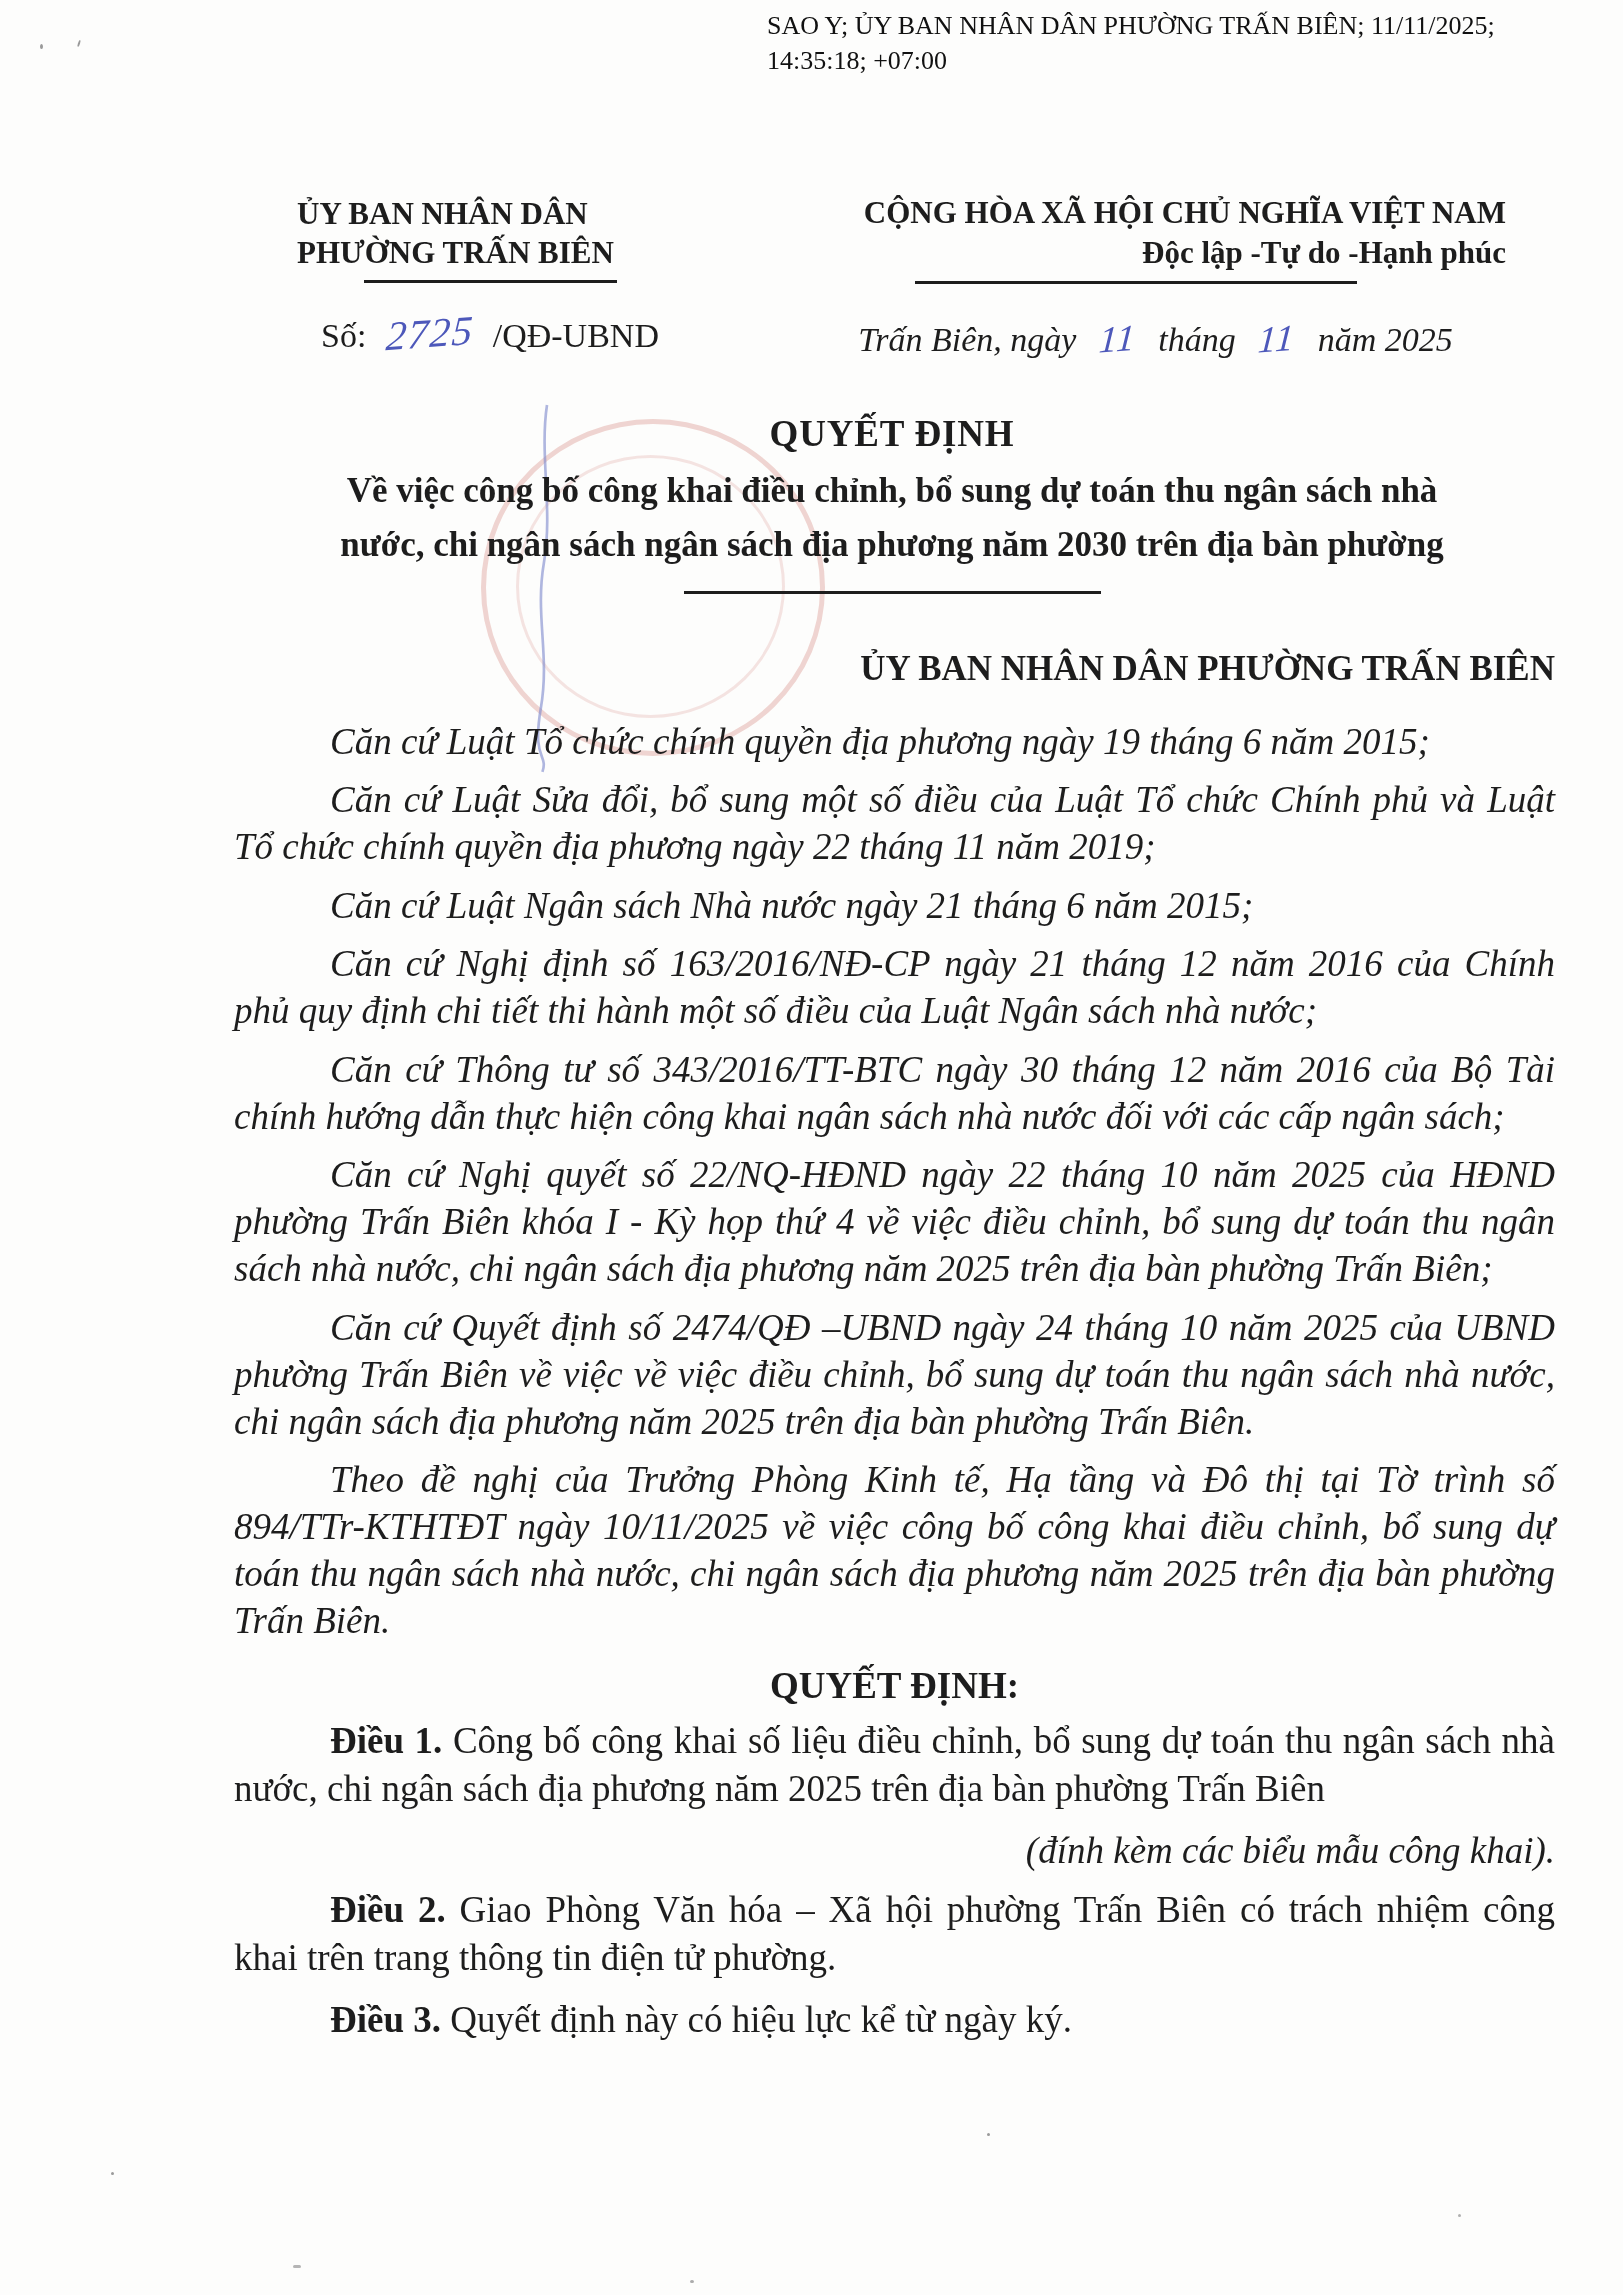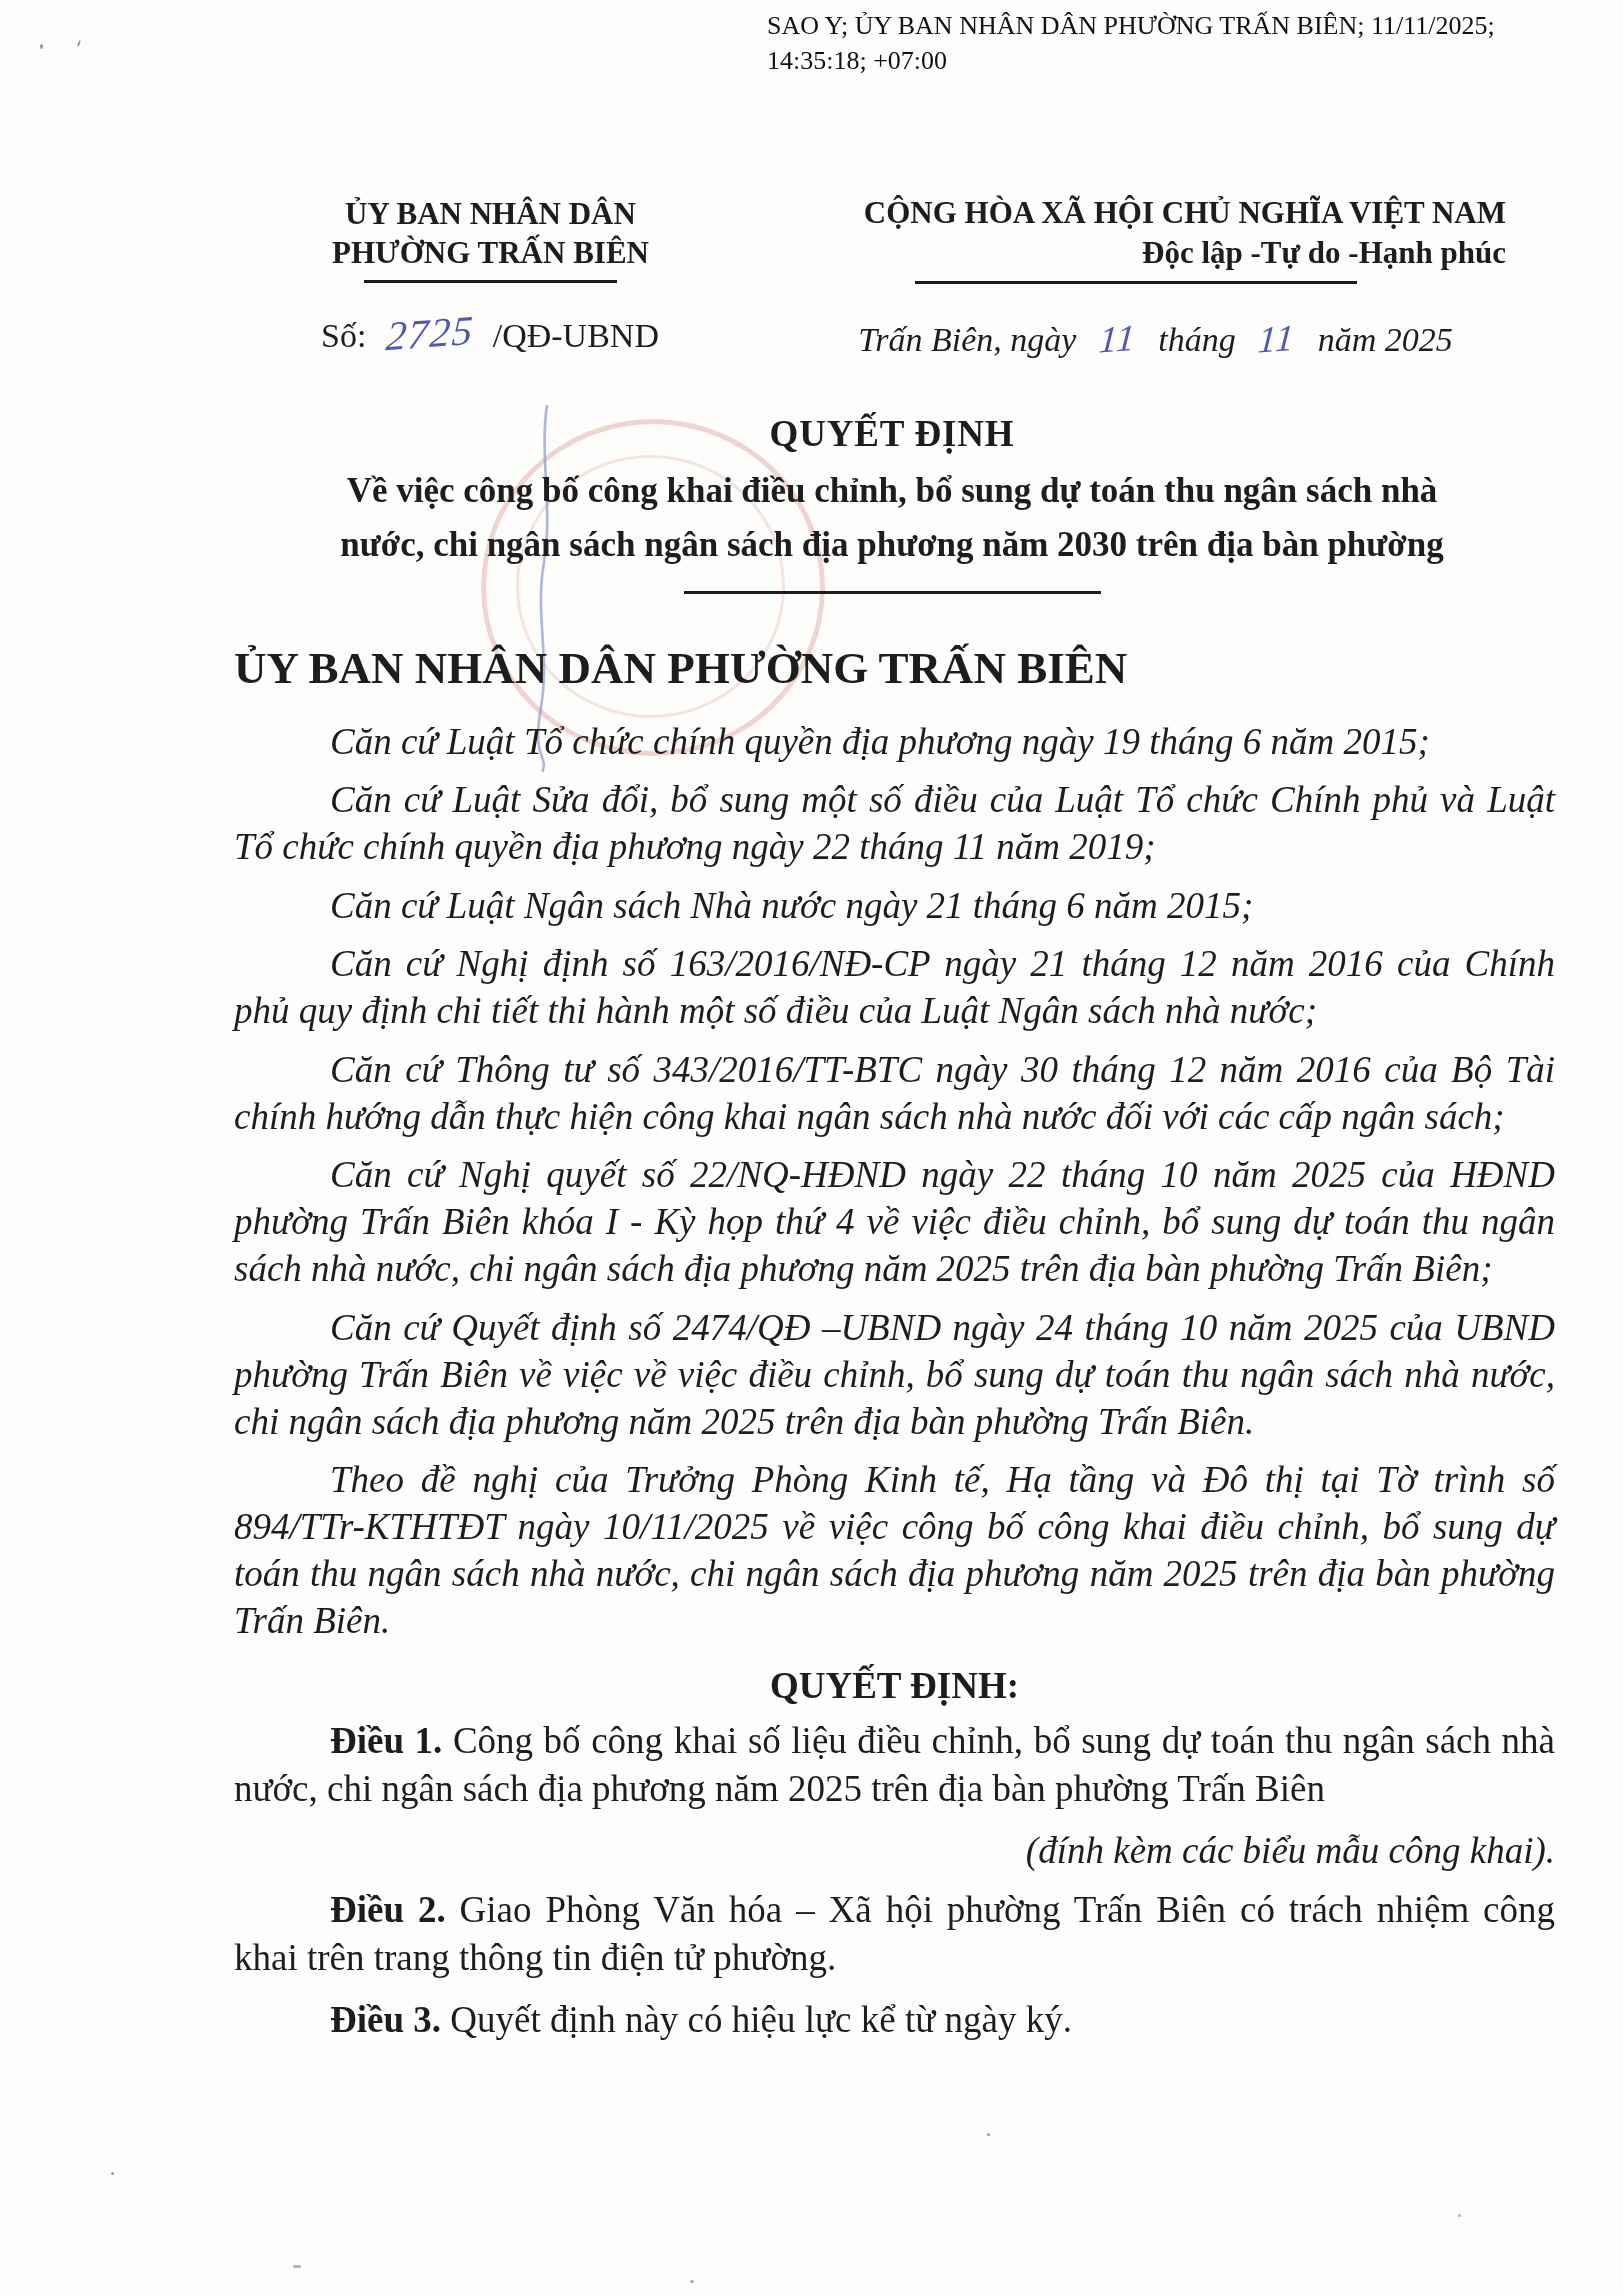--- a/index.html
+++ b/index.html
@@ -14,21 +14,21 @@
   }
   
   .sig{
     position:absolute;left:767px;top:7.7px;
     font-size:26px;line-height:35px;color:#111;
     white-space:nowrap;
   }
   
   .hdr-left{
     position:absolute;left:297px;top:194px;width:387px;
-    text-align:center;font-weight:bold;font-size:31px;line-height:39px;
+    font-weight:bold;font-size:31px;line-height:39px;
   }
   .hdr-right{
     position:absolute;left:765px;top:193px;width:741px;
     text-align:right;font-weight:bold;font-size:31px;line-height:40px;
   }
   .rule{height:3.1px;background:#1d1d1d;margin:7.7px auto 0;}
   .rule-left{width:253px;}
   .rule-right{width:442px;}
   
   .num-line{
@@ -58,21 +58,21 @@
   .title-kind{font-weight:bold;font-size:37px;letter-spacing:0.8px;}
   .subject{font-weight:bold;font-size:35px;line-height:54px;margin-top:9.2px;}
   .subject .line{display:block;}
   .title-rule{width:417px;height:3.1px;background:#1d1d1d;margin:18.4px auto 0;}
   
   .doc-body{
     position:absolute;left:234px;top:647px;width:1321px;
     font-size:37px;line-height:47px;text-align:justify;
   }
   .issuer{
-    text-align:left;font-weight:bold;font-size:45px;line-height:43px;
+    text-align:right;font-weight:bold;font-size:35px;line-height:43px;
     margin:0 0 27.5px 0;
   }
   p.preamble{
     margin:0 0 11.5px 0;
     text-indent:96px;
     font-style:italic;
   }
   .order-heading{
     text-align:center;font-weight:bold;font-size:37px;line-height:44px;
     margin:20px 0 9.2px 0;text-indent:0;

